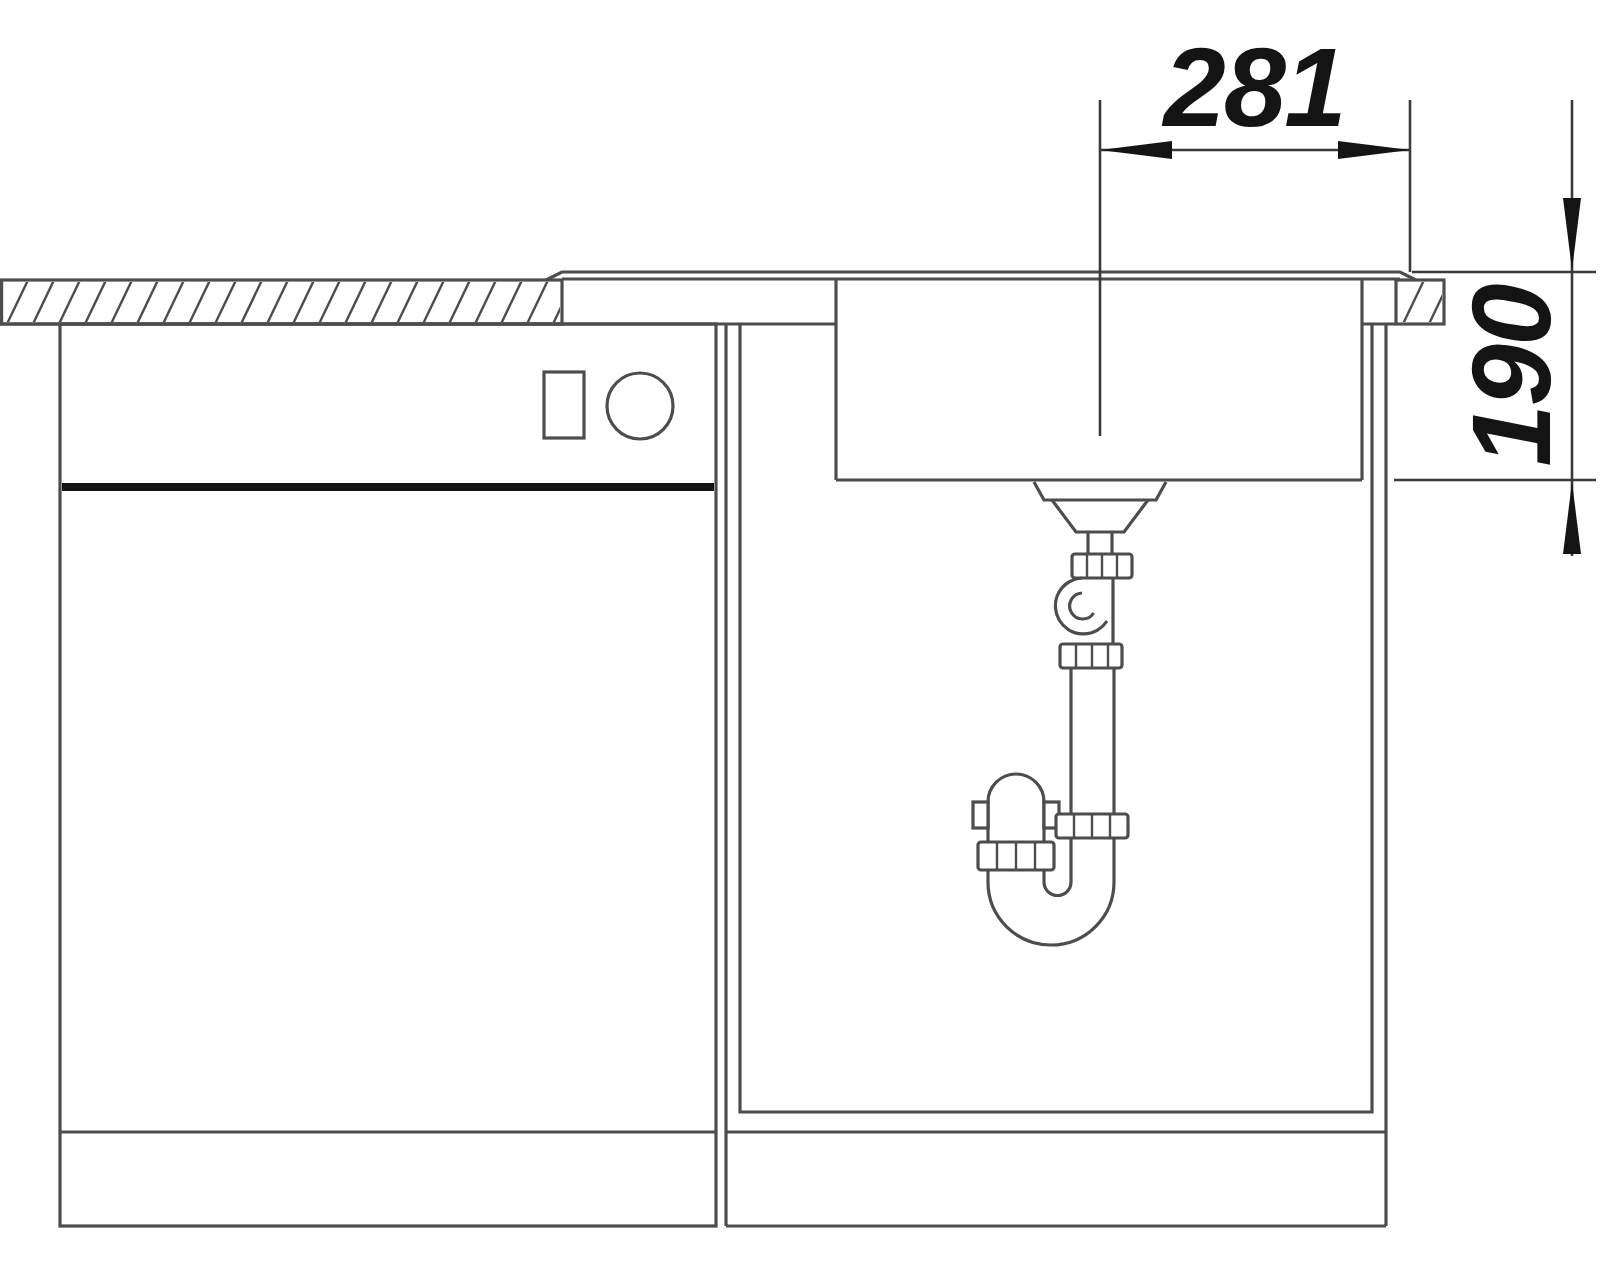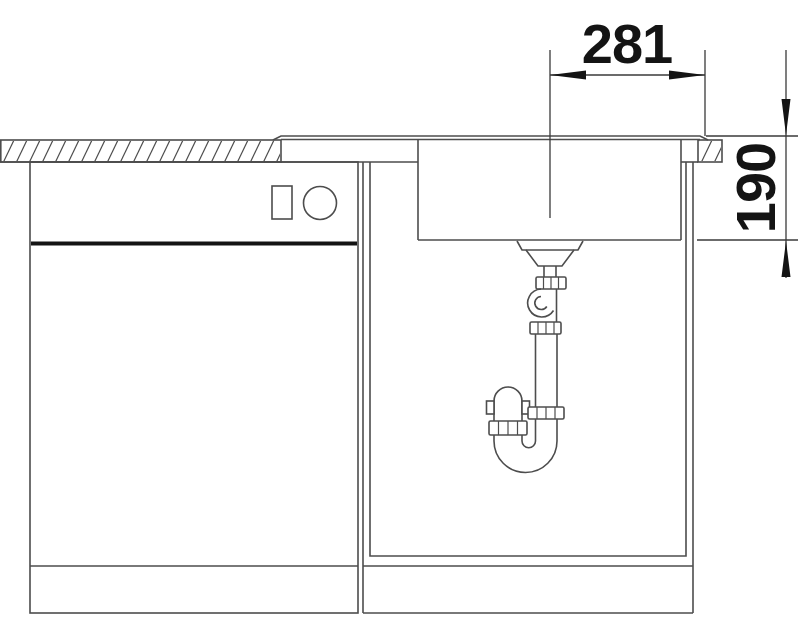--- a/index.html
+++ b/index.html
@@ -1,17 +1,17 @@
 <!DOCTYPE html>
 <html style="--bg: #ffffff; --line: #4d4d4d; --dim: #3a3a3a; --ink: #141414;"><head>
 <meta charset="utf-8">
 <style>
   html,body{margin:0;padding:0;background:#fff;}
   .stage{width:800px;height:640px;background:var(--bg,#ffffff);position:relative;overflow:hidden;
-         font-family:"Liberation Sans",sans-serif;}
+         font-family:"Liberation Sans",sans-serif;font-style:italic;}
   svg{display:block;}
   .ln   {stroke:var(--line,#4d4d4d);stroke-width:1.6;fill:none;}
   .lnw  {stroke:var(--line,#4d4d4d);stroke-width:1.6;fill:#ffffff;}
   .thin {stroke:var(--line,#4d4d4d);stroke-width:1.2;fill:none;}
   .thick{stroke:var(--ink,#1c1c1c);stroke-width:4;fill:none;}
   .hatch{stroke:var(--line,#4d4d4d);stroke-width:1.2;fill:none;}
   .dim  {stroke:var(--dim,#3a3a3a);stroke-width:1.3;fill:none;}
   .arr  {fill:var(--ink,#141414);stroke:none;}
   .dimtext{fill:var(--ink,#141414);font-family:"Liberation Sans",sans-serif;
            font-size:56px;font-weight:bold;letter-spacing:-1px;}

